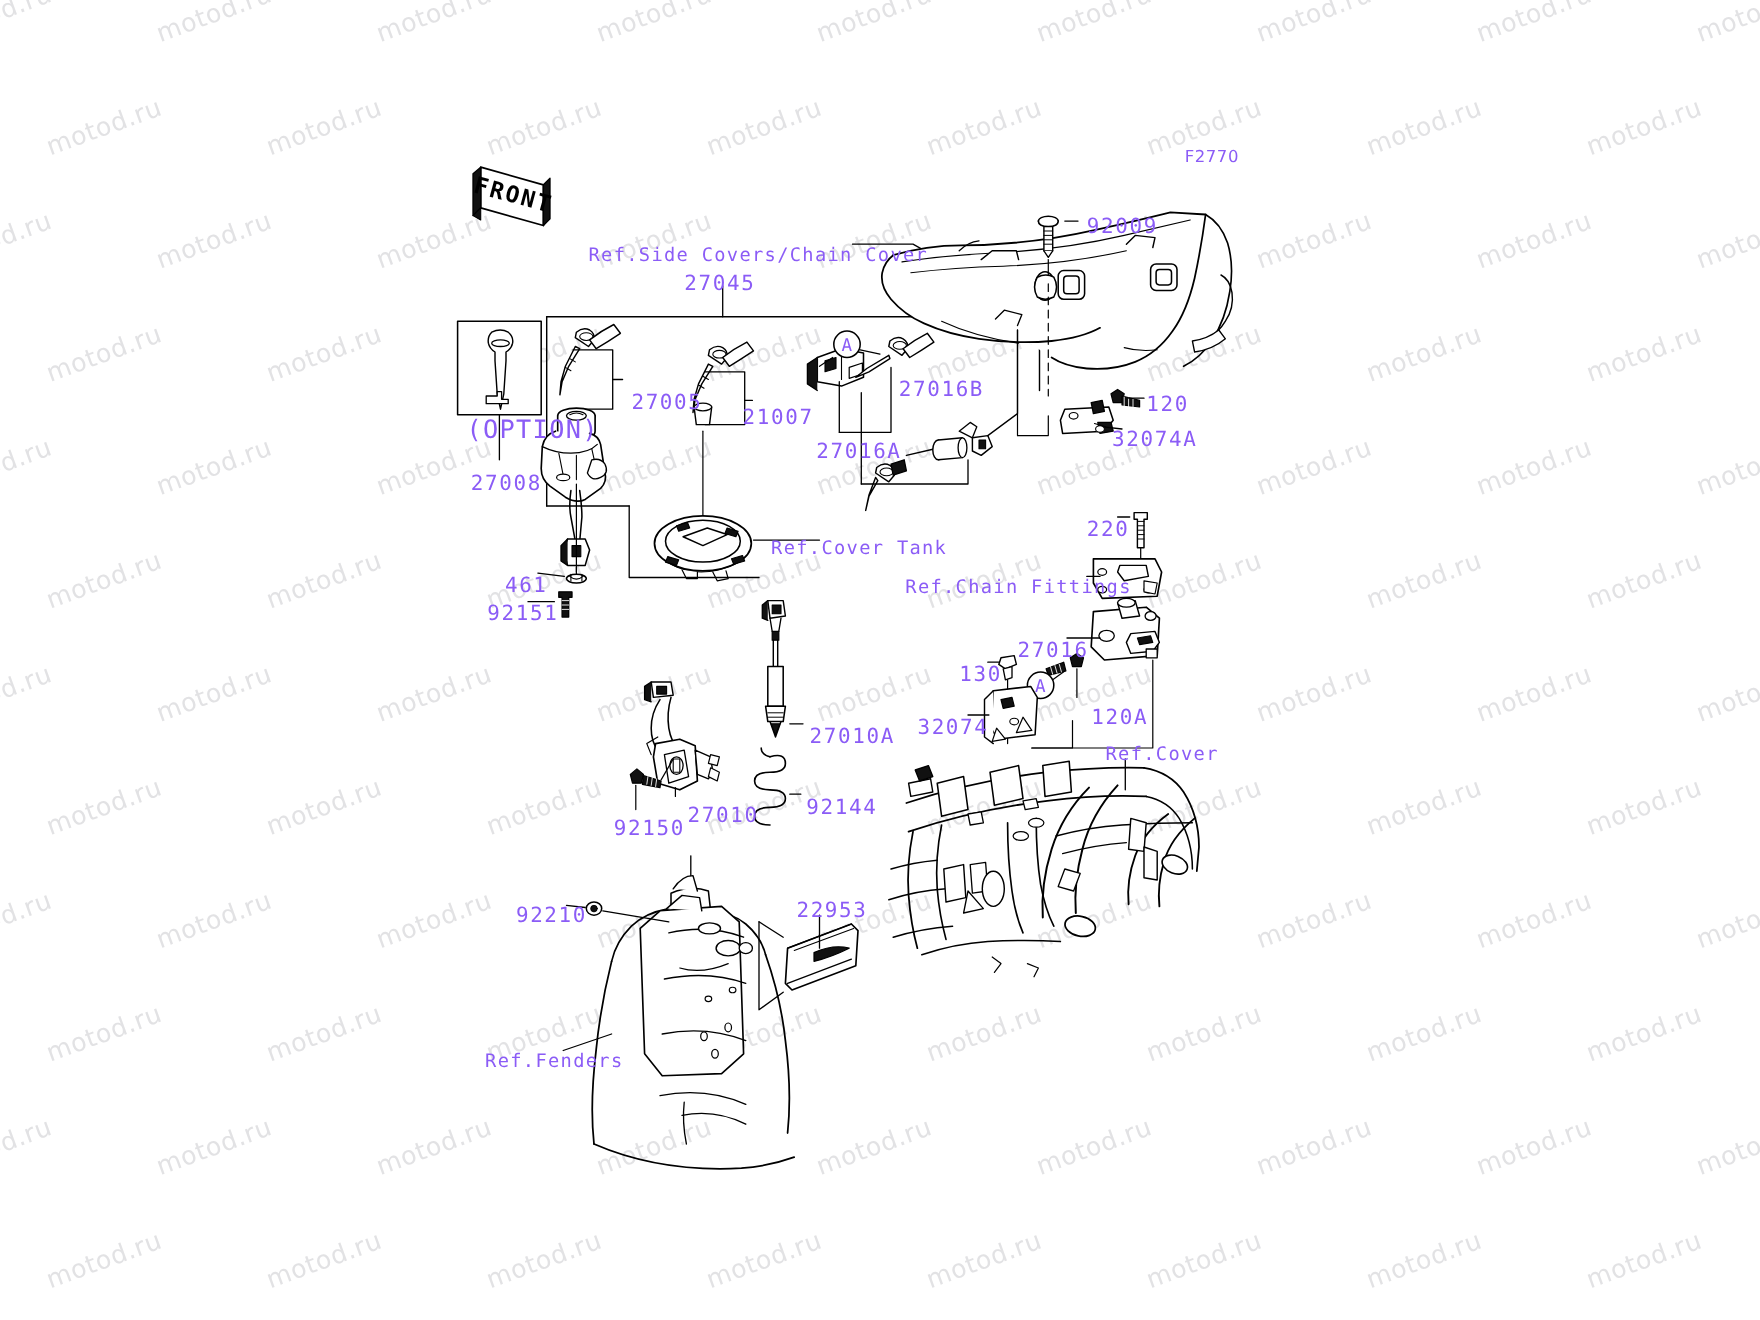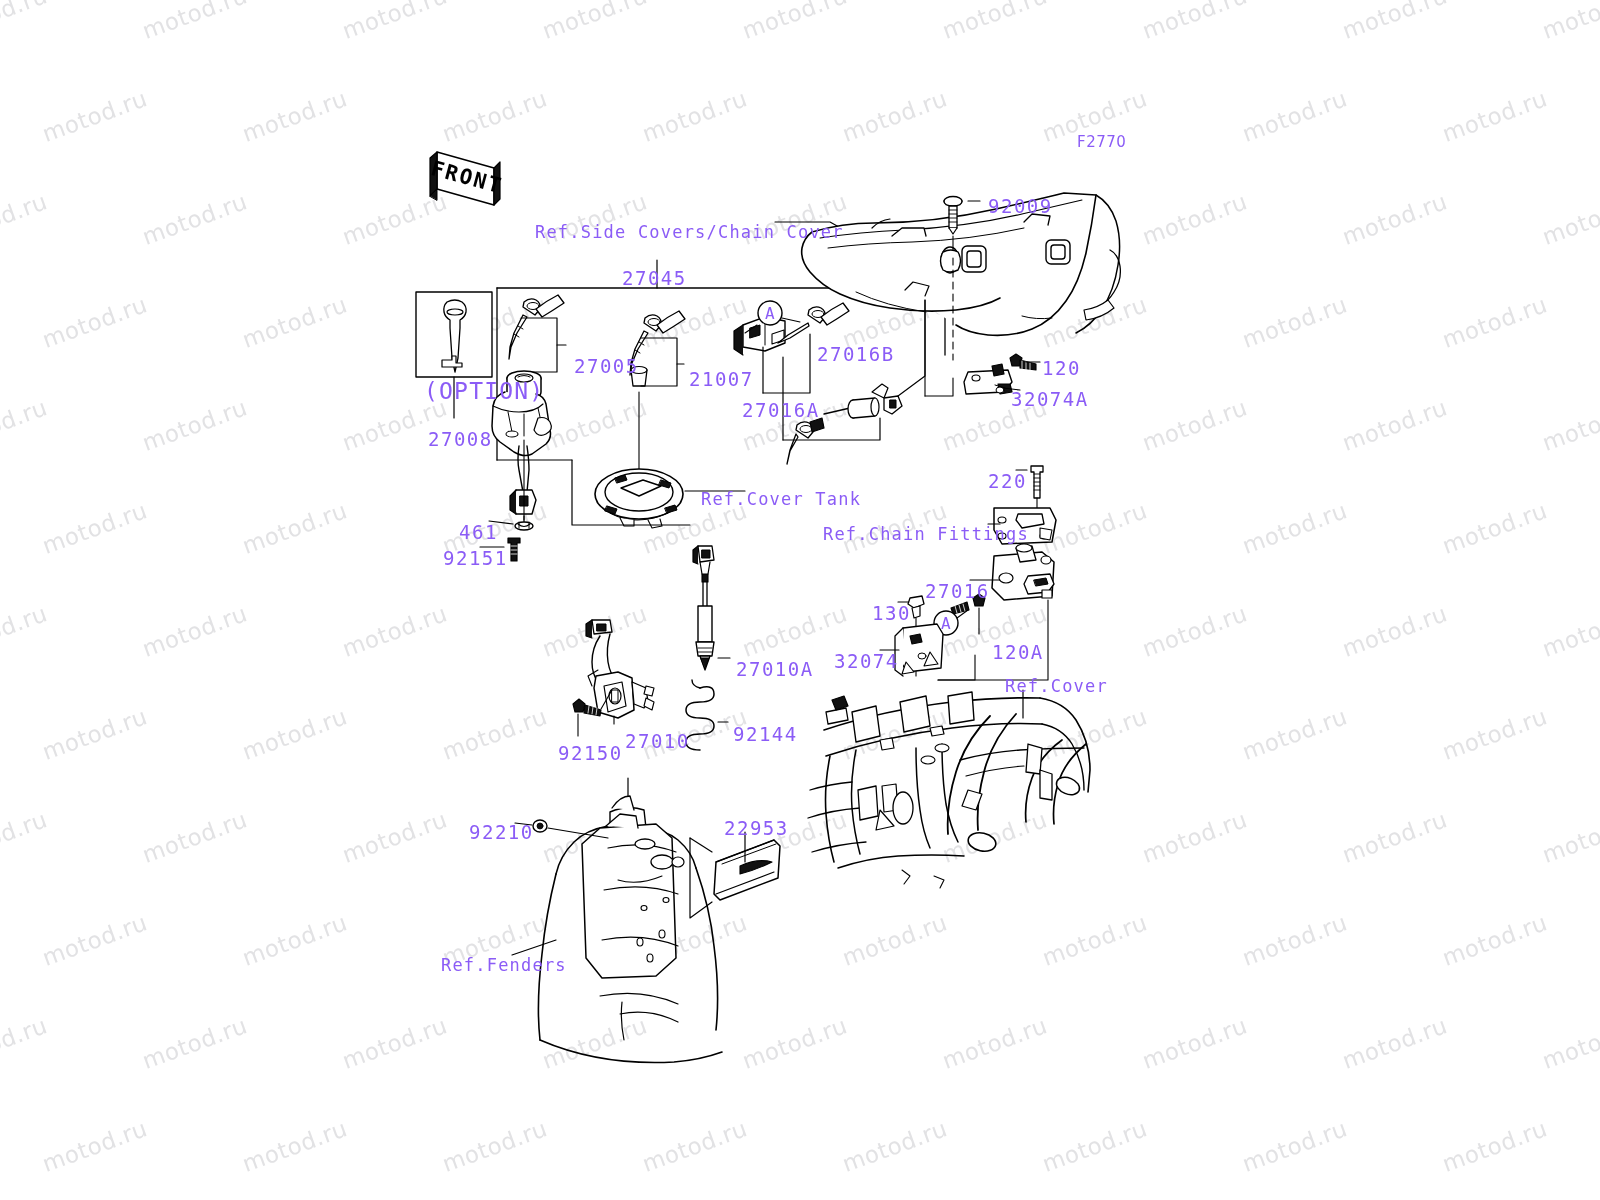--- a/index.html
+++ b/index.html
@@ -541,24 +541,24 @@
   <line x1="745" y1="832" x2="745" y2="862" stroke-width="1.2"></line>
   <path d="M690 838 L690 918 L712 902" stroke-width="1.2"></path>
   <path d="M690 838 L712 852" stroke-width="1.2"></path>
 
 </svg>
 </div>
 
 <div id="labels">
   <span class="lab code" style="left:1077px;top:133px;">F2770</span>
   <span class="lab opt" style="left:424px;top:378px;">(OPTION)</span>
-<span class="lab pn" style="left: 622px; top: 247px; margin-top: 20px;">27045</span>
+<span class="lab pn" style="left: 622px; top: 247px;">27045</span>
     <span class="lab pn" style="left: 988px; top: 195px;">92009</span>
     <span class="lab pn" style="left: 574px; top: 355px;">27005</span>
-    <span class="lab pn" style="left: 689px; top: 368px; text-align: right;">21007</span>
+    <span class="lab pn" style="left: 675px; top: 368px; text-align: right;">21007</span>
     <span class="lab pn" style="left: 817px; top: 343px;">27016B</span>
     <span class="lab pn" style="left: 742px; top: 399px;">27016A</span>
     <span class="lab pn" style="left: 1042px; top: 357px;">120</span>
     <span class="lab pn" style="left: 1011px; top: 388px;">32074A</span>
     <span class="lab pn" style="left: 428px; top: 428px;">27008</span>
     <span class="lab pn" style="left: 459px; top: 521px;">461</span>
     <span class="lab pn" style="left: 443px; top: 547px;">92151</span>
     <span class="lab pn" style="left: 988px; top: 470px;">220</span>
     <span class="lab pn" style="left: 925px; top: 580px;">27016</span>
     <span class="lab pn" style="left: 872px; top: 602px;">130</span>

